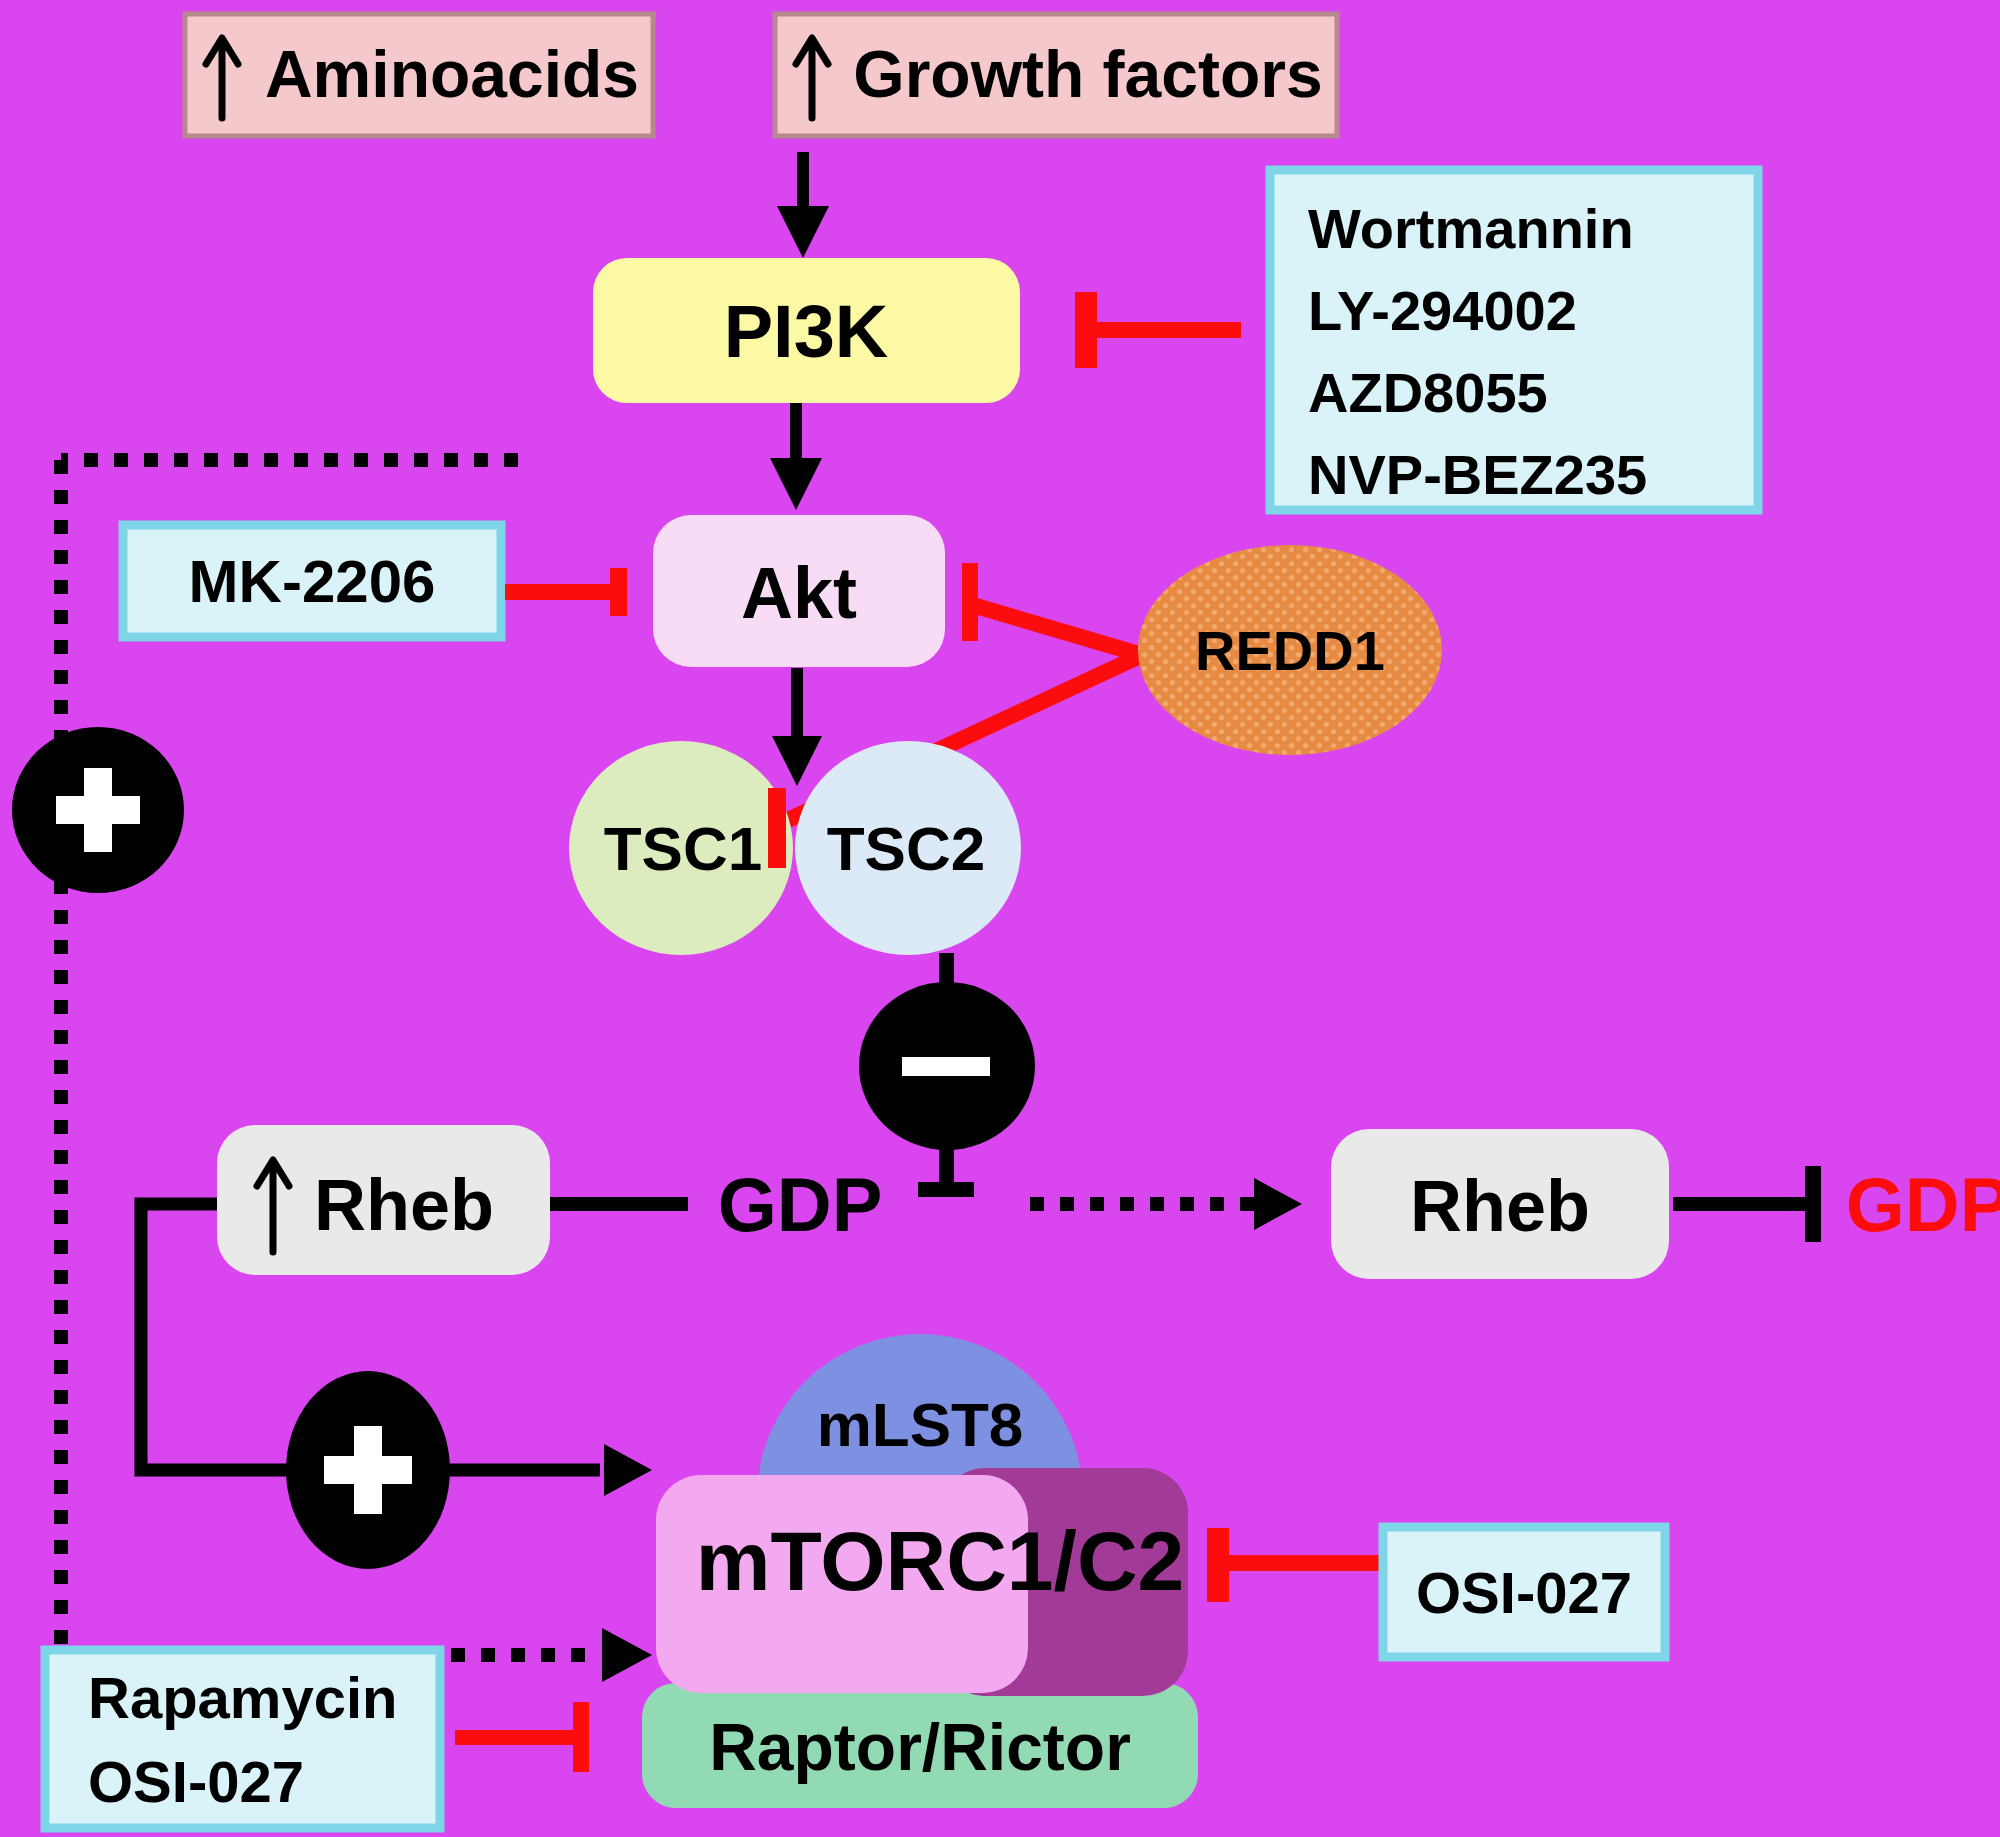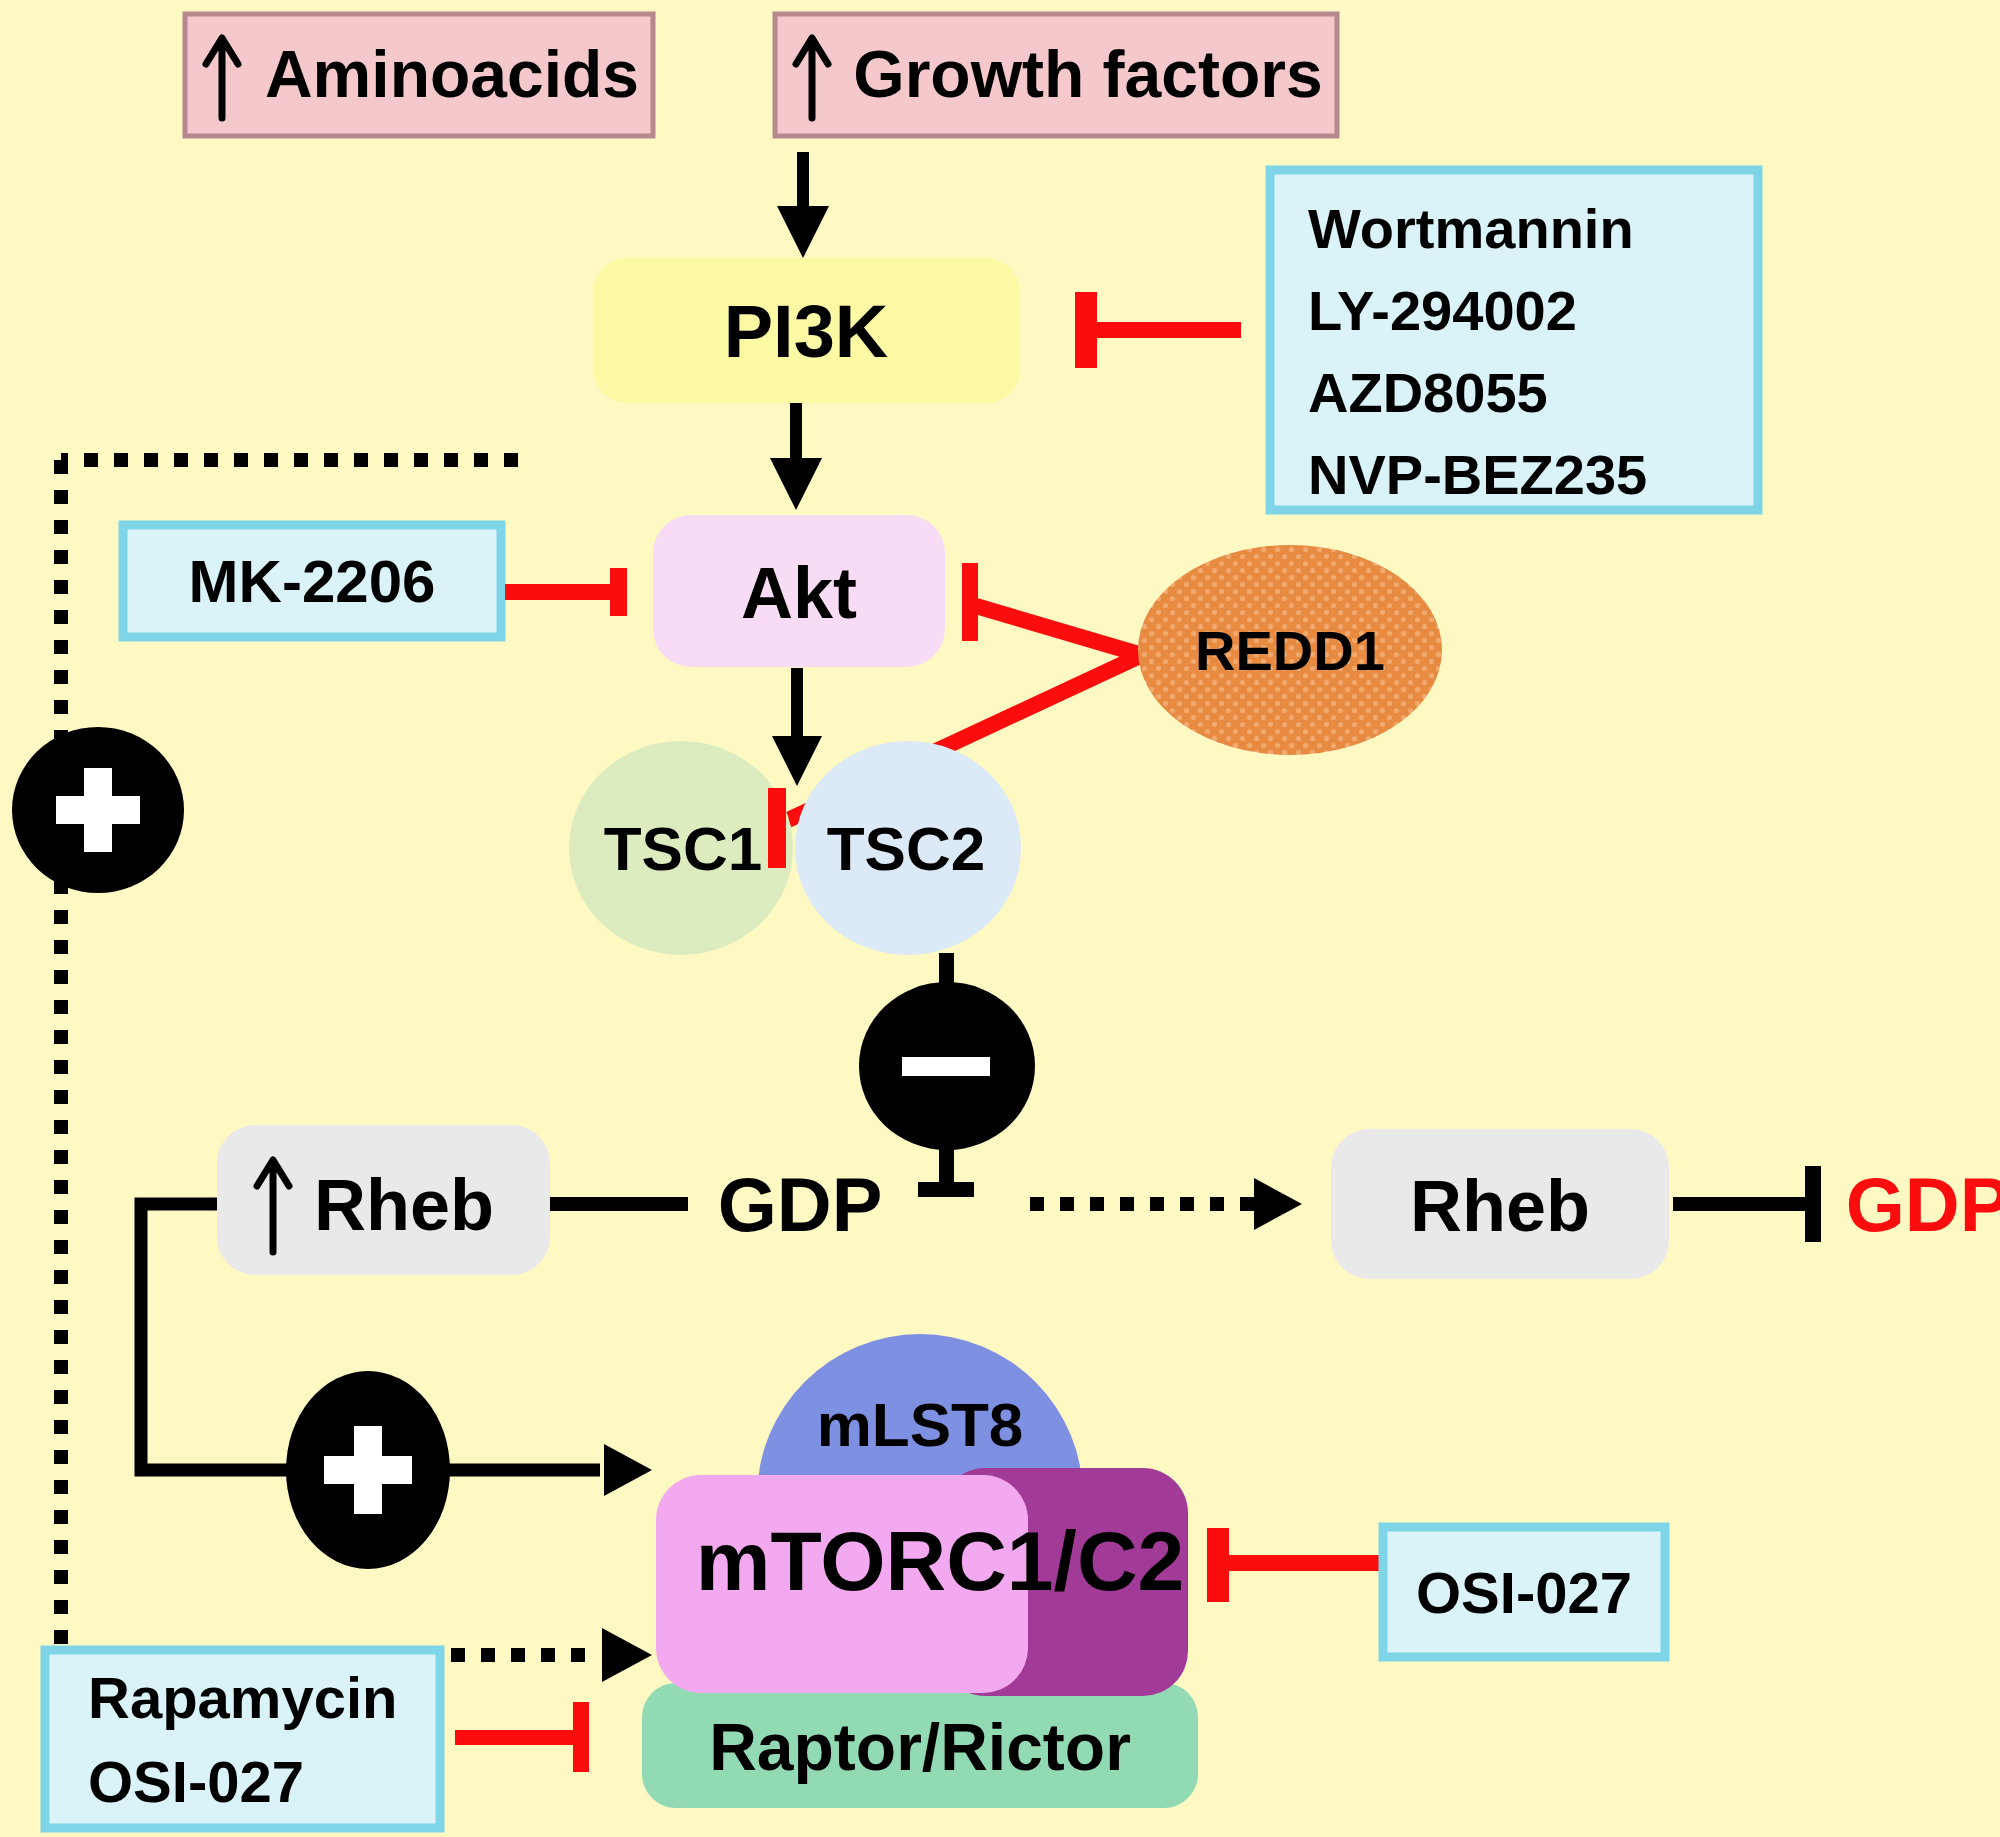--- a/index.html
+++ b/index.html
@@ -1,16 +1,16 @@
 <!DOCTYPE html>
 <html><head>
 <meta charset="utf-8">
 <style>
   html,body { margin:0; padding:0; background:#ffffff; }
-  .stage { position:relative; width:2000px; height:1837px; background:#fef9c3; overflow:hidden; }
+  .stage { position:relative; width:2000px; height:1837px; background:#d946ef; overflow:hidden; }
   svg { display:block; }
   .lbl { font-family:"Liberation Sans", sans-serif; font-weight:bold; fill:#000000; }
   .lbl-red { font-family:"Liberation Sans", sans-serif; font-weight:bold; }
   .pinkbox   { fill:#f5c8cb; stroke:#b5898d; stroke-width:5; }
   .yellowbox { fill:#fbf9a3; }
   .cyanbox   { fill:#daf3f9; stroke:#7fd5e8; stroke-width:9; }
   .aktbox    { fill:#f8dcf6; }
   .graybox   { fill:#e9e9e9; }
   .tsc1fill  { fill:#dcecbf; }
   .tsc2fill  { fill:#dce9f6; }

